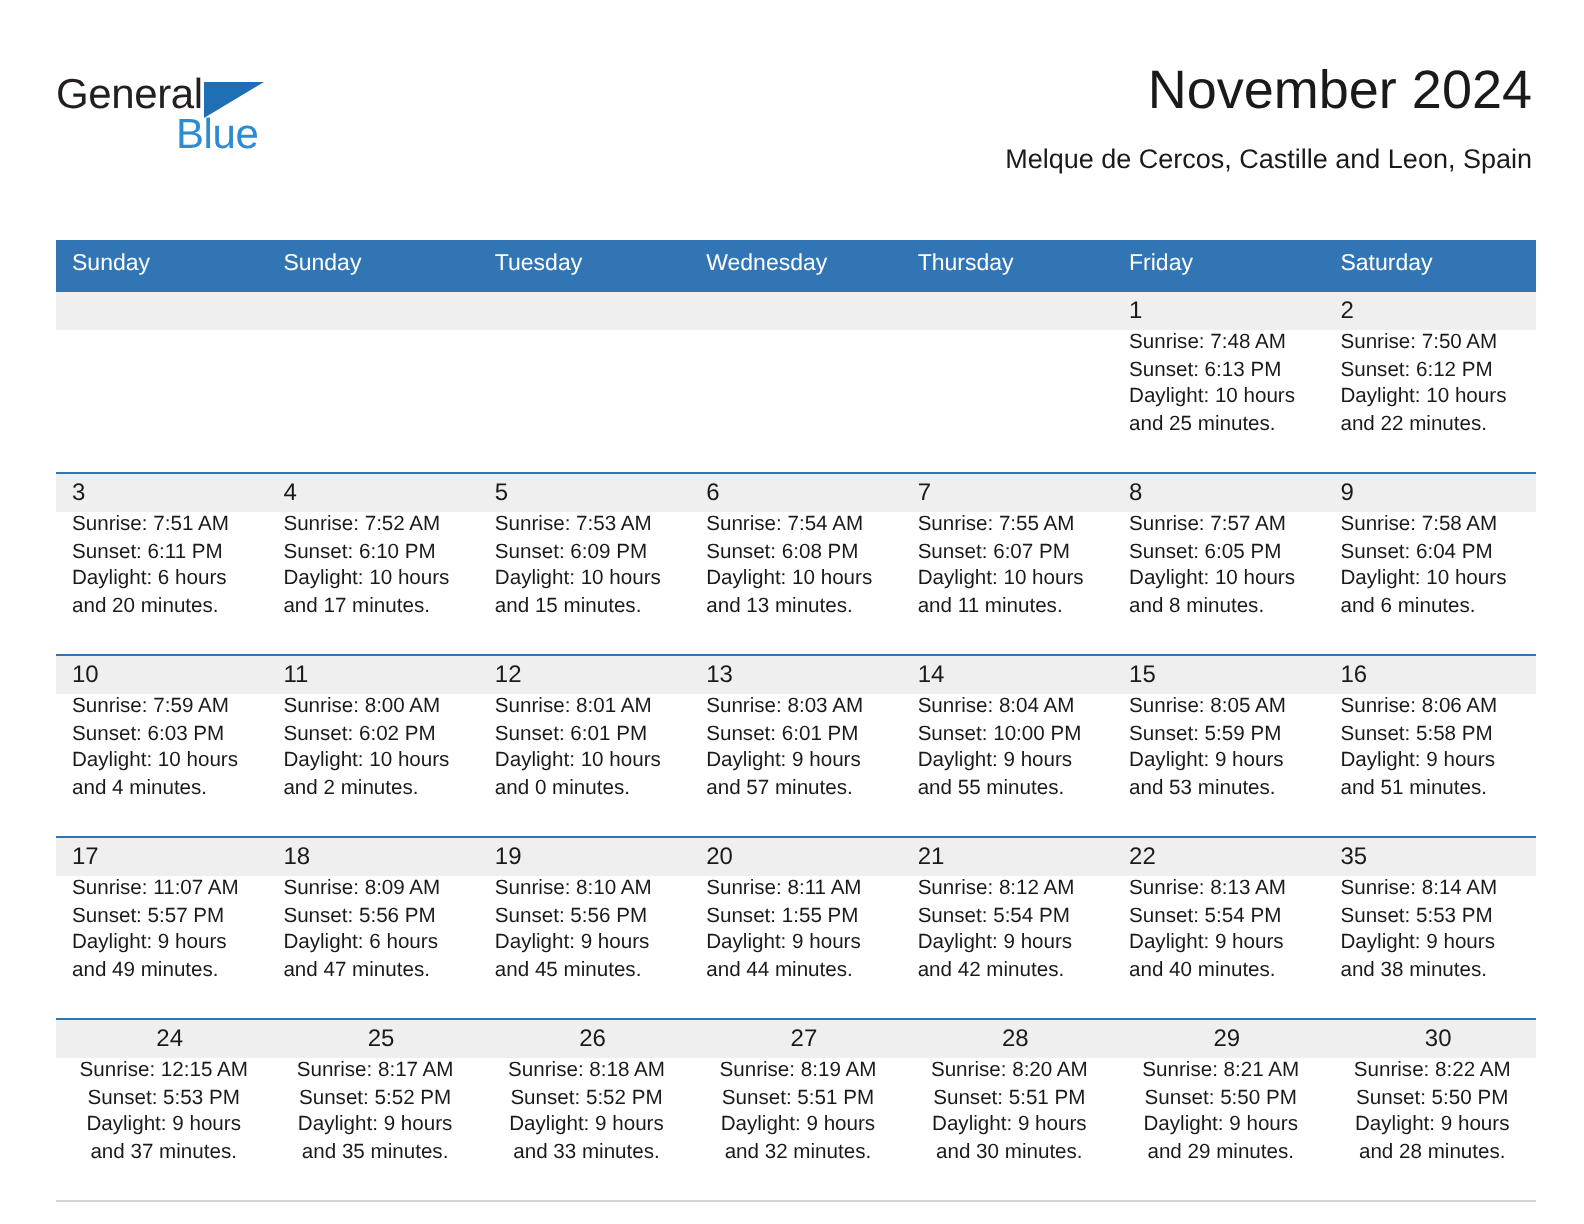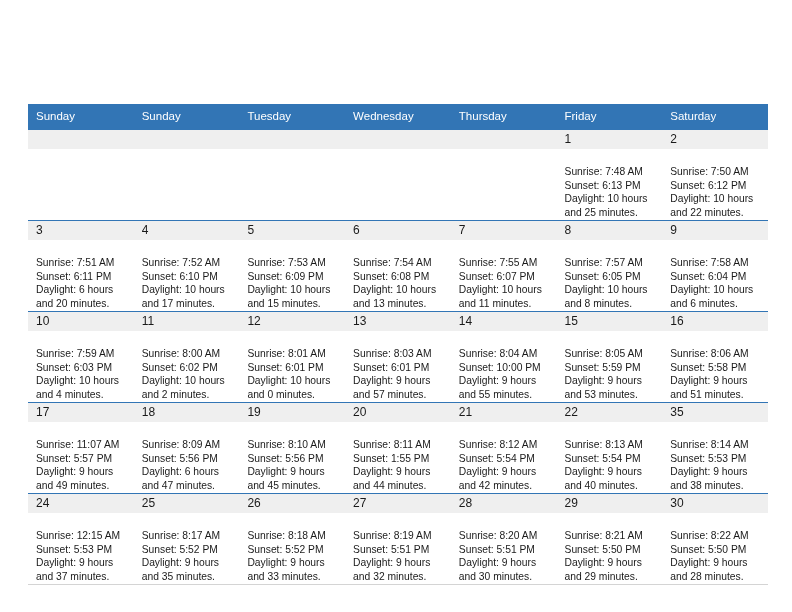--- a/index.html
+++ b/index.html
@@ -81,21 +81,21 @@
     color: #1a1a1a;
     line-height: 20px;
     margin-top: 8px;
     white-space: nowrap;
   }
 
   
   .cal {
     position: absolute;
     left: 28px;
-    top: 104px;
+    top: 120px;
     width: 740px;
     border-collapse: collapse;
     table-layout: fixed;
   }
   .cal th {
     background: #3275b5;
     color: #ffffff;
     font-size: 11.5px;
     font-weight: normal;
     text-align: left;
@@ -106,46 +106,61 @@
   .cal td {
     vertical-align: top;
     padding: 0;
     border-top: 1px solid #3275b5;
     height: 90px;
     width: 105.7px;
     background: #ffffff;
   }
   .cal tbody tr:last-child td {
     border-bottom: 1px solid #d4d4d4;
+    text-align: center;
   }
   .daynum {
     background: #efefef;
     font-size: 12px;
     color: #1a1a1a;
     padding: 2px 0 3px 8px;
     height: 14px;
     line-height: 14px;
   }
   .daynum.empty {
     color: transparent;
   }
   .info {
-    padding: 16px 6px 0 8px;
+    padding: 0 6px 0 8px;
     font-size: 10.3px;
     line-height: 13.6px;
     color: #1a1a1a;
   }
   .info div { white-space: nowrap; }
   .info .dl { white-space: normal; }
 </style>
 </head>
 <body>
 
 <div class="page">
 
+  <div class="top">
+
+    <div class="logo">
+      <span class="logo-general">General</span>
+      <span class="logo-tri"></span>
+      <span class="logo-blue">Blue</span>
+    </div>
+
+    <div class="title-block">
+      <div class="cal-title">November 2024</div>
+      <div class="cal-subtitle">Melque de Cercos, Castille and Leon, Spain</div>
+    </div>
+
+  </div>
 
   <table class="cal">
     <thead>
       <tr>
         <th>Sunday</th>
         <th>Sunday</th>
         <th>Tuesday</th>
         <th>Wednesday</th>
         <th>Thursday</th>
         <th>Friday</th>

